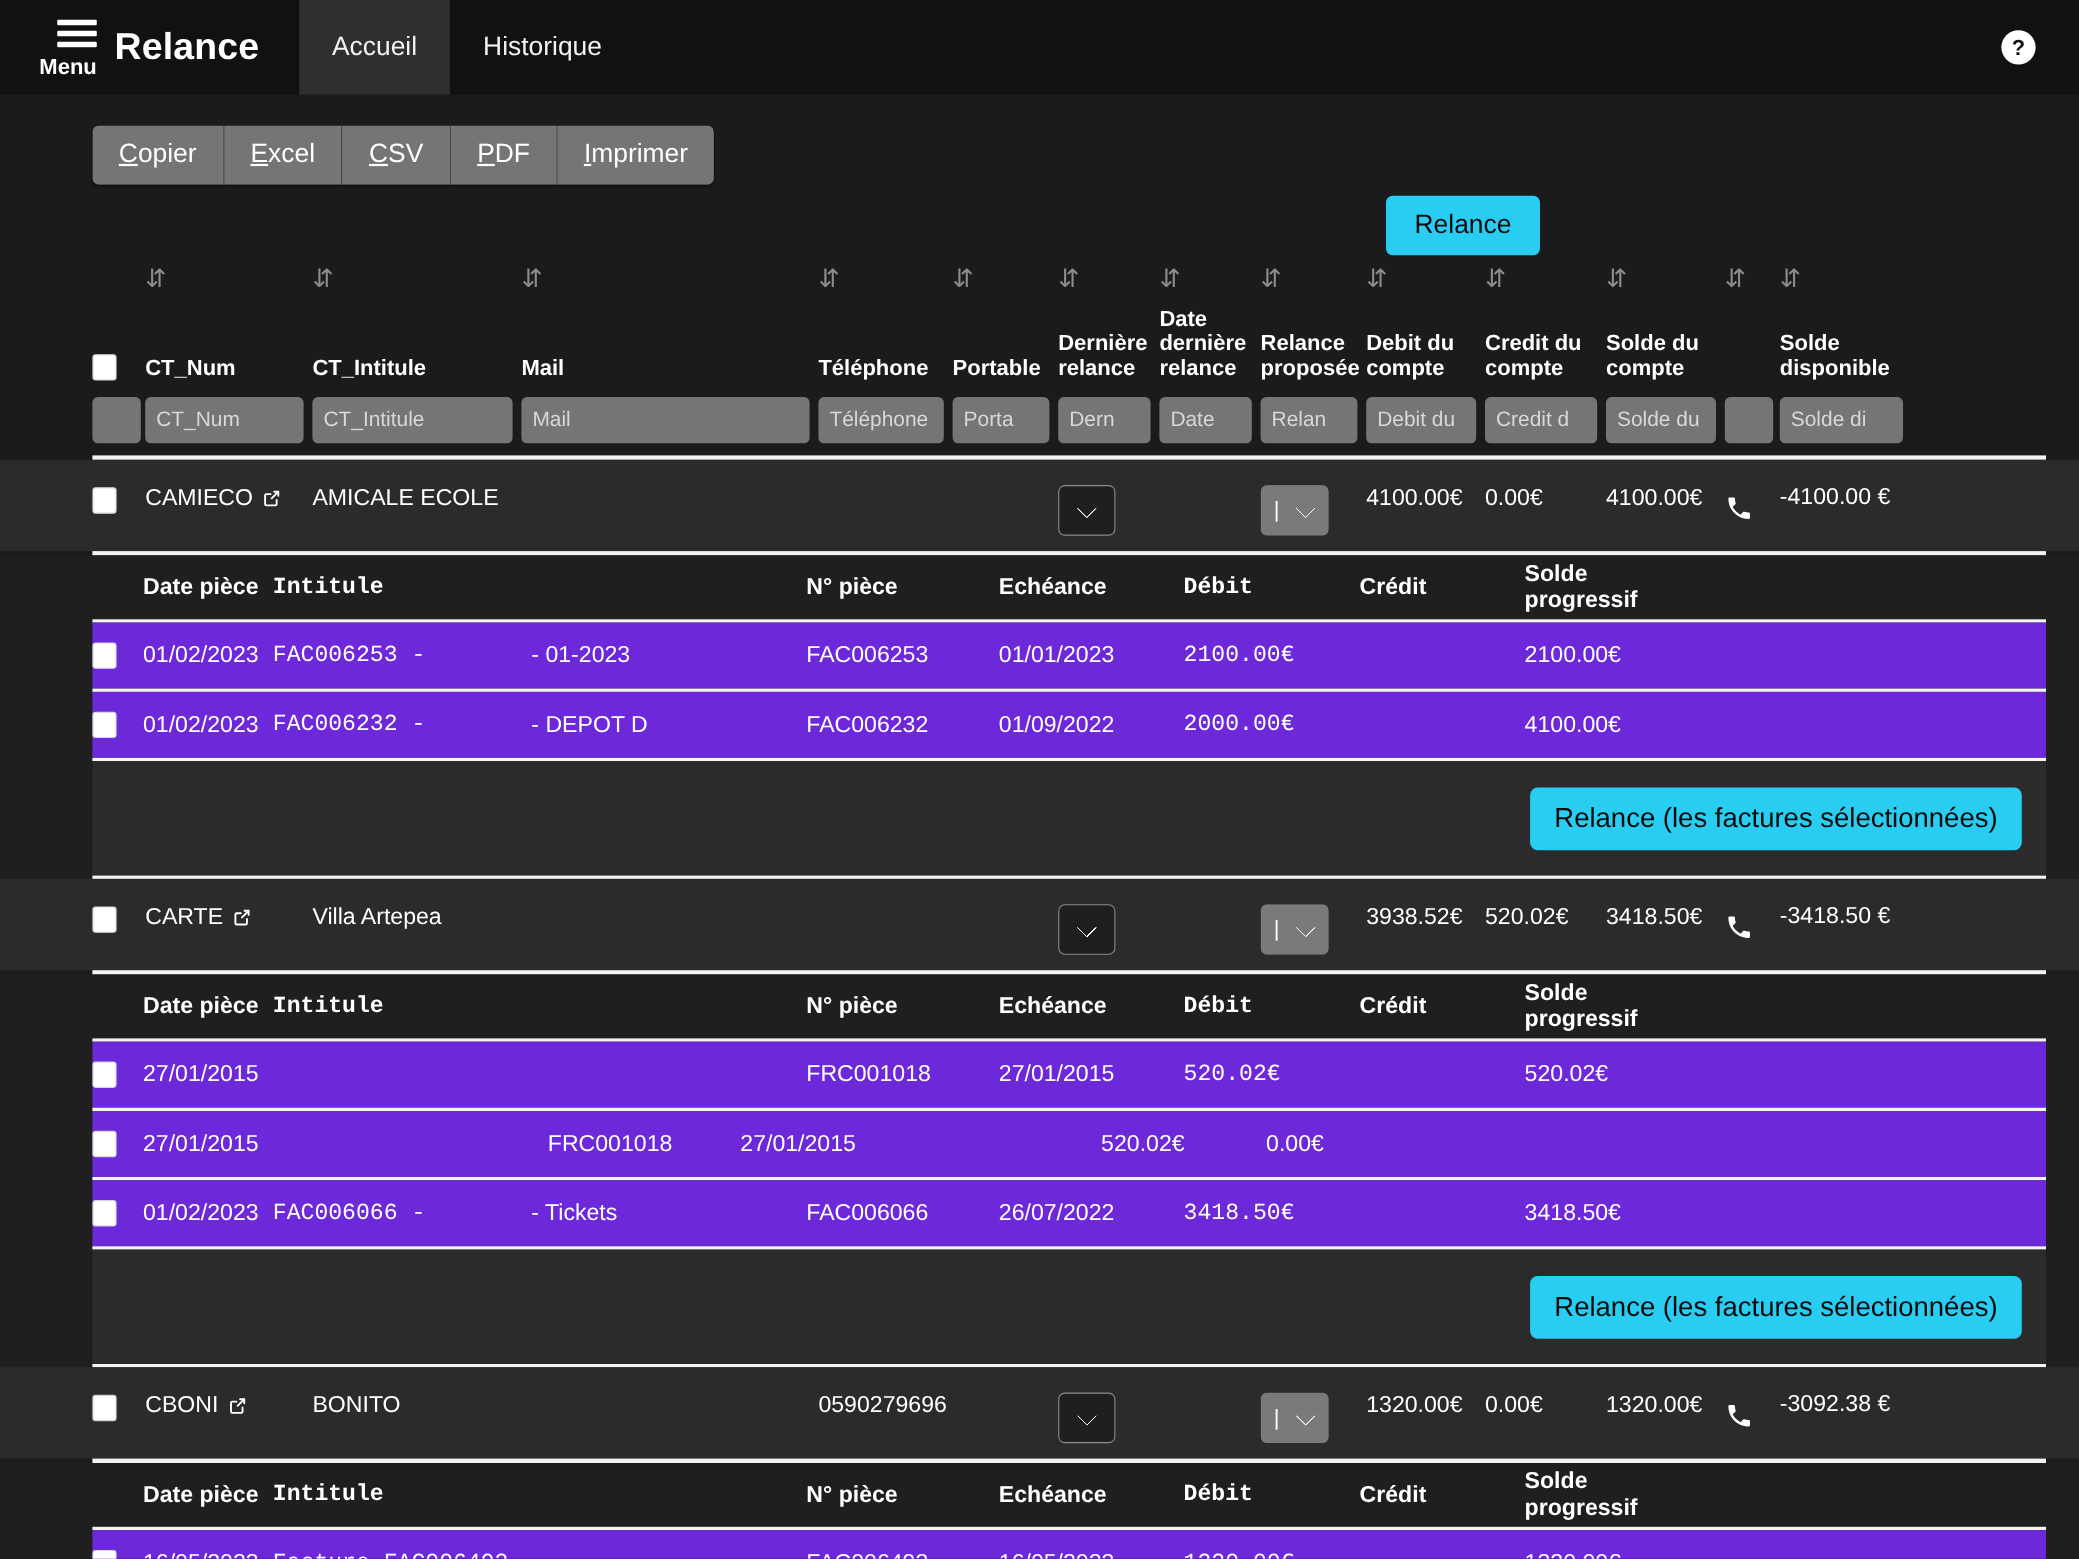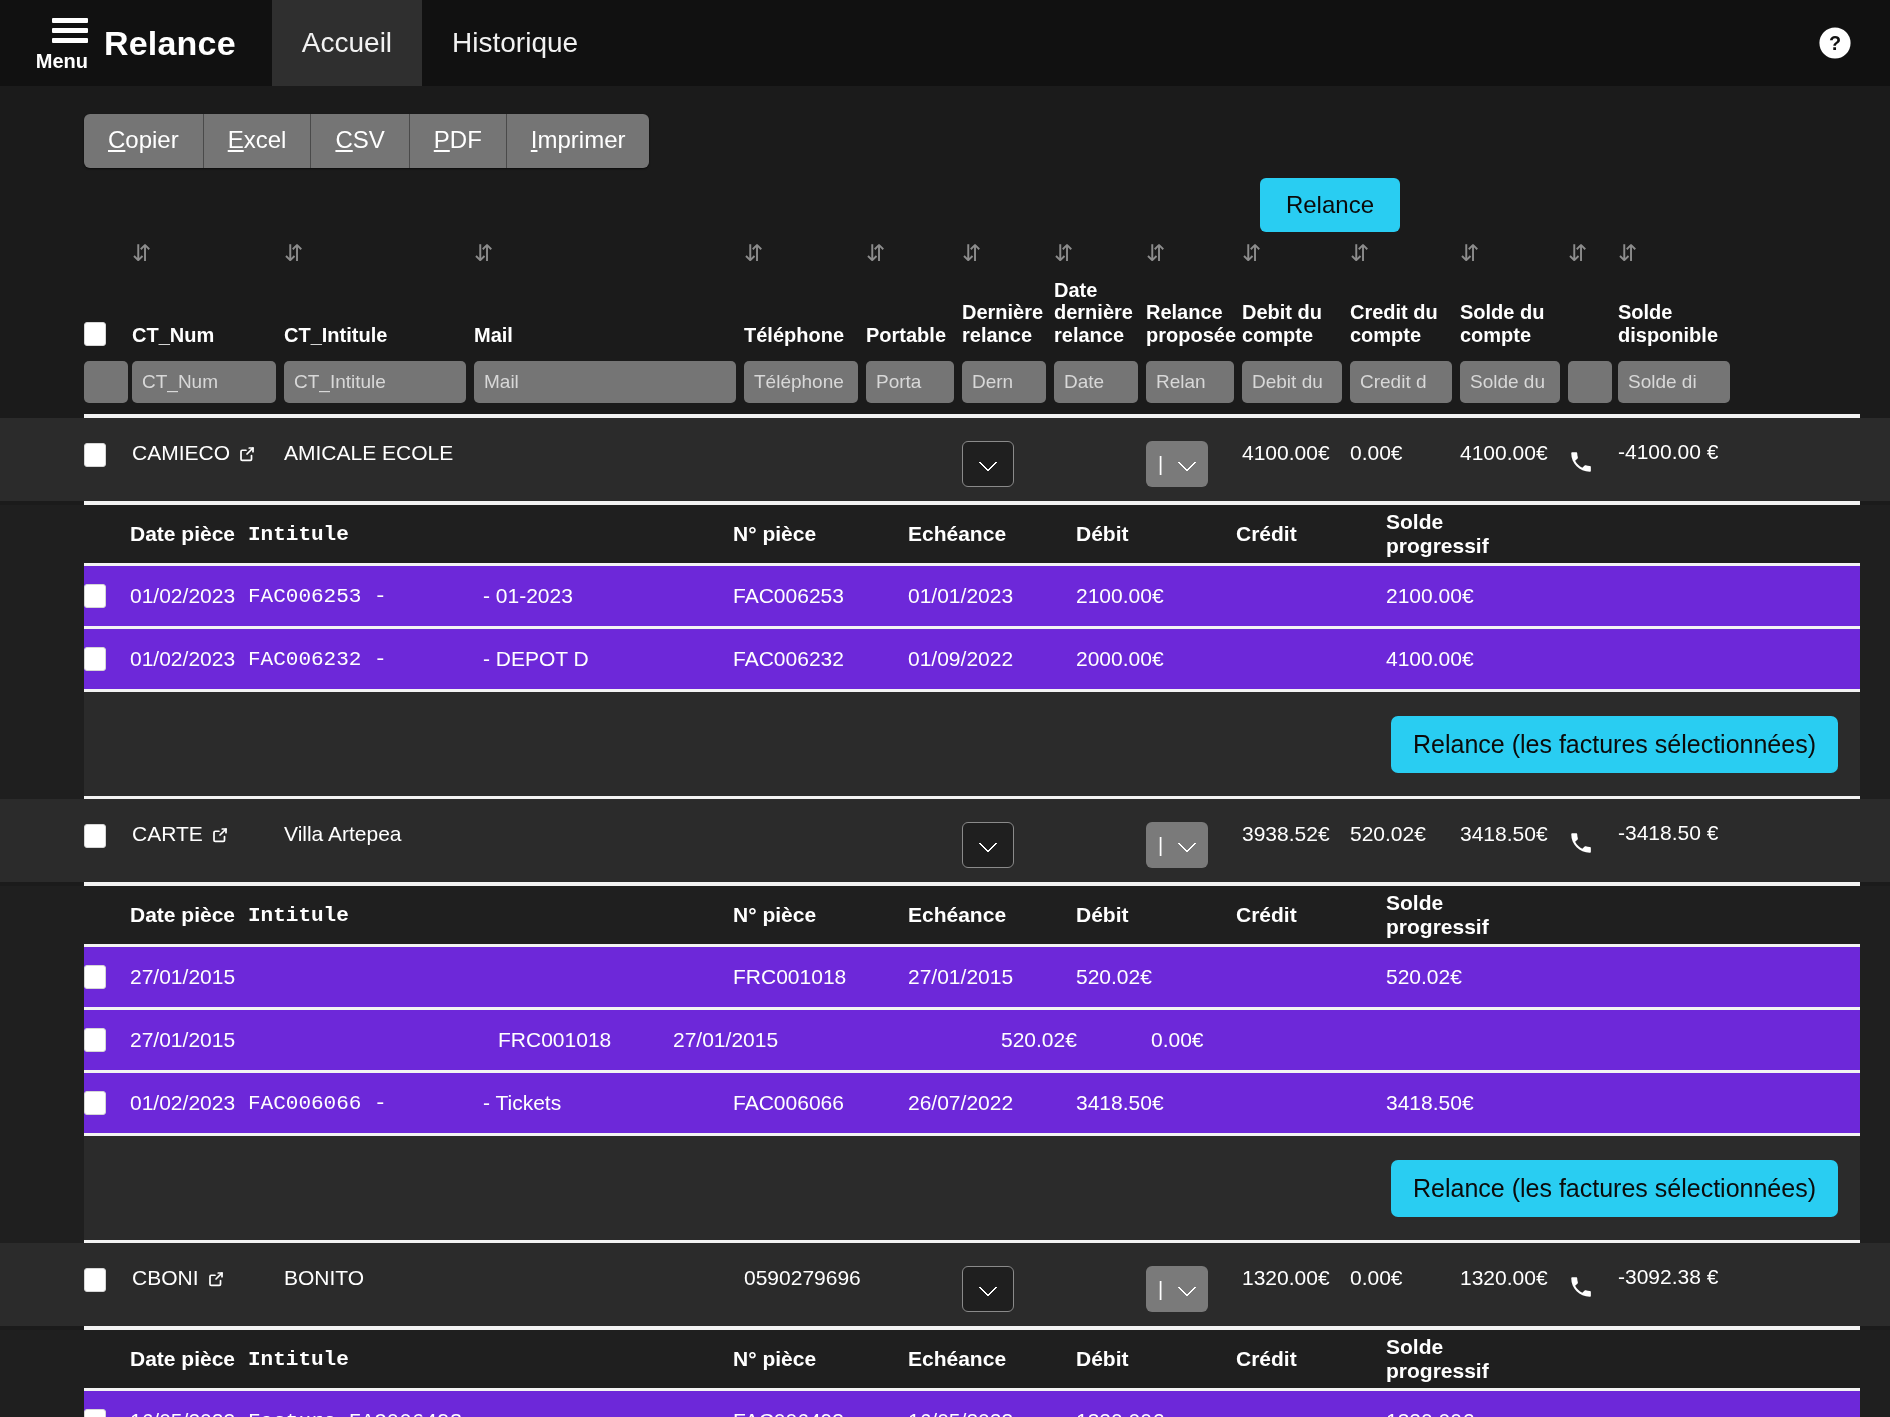--- a/index.html
+++ b/index.html
@@ -37,21 +37,21 @@
     display: flex; align-items: center;
     font-size: 34px; font-weight: bold;
     padding: 0 36px 0 16px;
     color: #fff;
     letter-spacing: .2px;
   }
   .nav-tabs { display: flex; align-items: stretch; }
   .nav-tab {
     display: flex; align-items: center;
     padding: 0 30px;
-    font-size: 28px;
+    font-size: 24px;
     color: #f2f2f2;
     cursor: pointer;
     text-decoration: none;
   }
   .nav-tab.active { background: #2f2f2f; }
   .help-btn {
     position: absolute; right: 38px; top: 50%;
     transform: translateY(-50%);
     width: 34px; height: 34px;
     cursor: pointer;
@@ -249,21 +249,21 @@
     background: #6d28d9;
   }
   .sub-row .sc { font-size: 21px; color: #ffffff; }
 
   .s-chk  { width: 46px;  flex: none; display:flex; align-items:center; }
   .s-date { width: 118px; flex: none; }
   .s-int  { width: 235px; flex: none; font-family: Liberation Mono, monospace; }
   .s-int2 { width: 250px; flex: none; }
   .s-num  { width: 175px; flex: none; }
   .s-ech  { width: 168px; flex: none; }
-  .s-deb  { width: 160px; flex: none; }
+  .s-deb  { width: 160px; flex: none; font-family: Liberation Mono, monospace; }
   .s-cre  { width: 150px; flex: none; }
   .s-sol  { width: 150px; flex: none; }
 
   .sub-foot {
     background: #2b2b2b;
     height: 104px;
     display: flex;
     align-items: center;
     justify-content: flex-end;
     padding-right: 22px;

